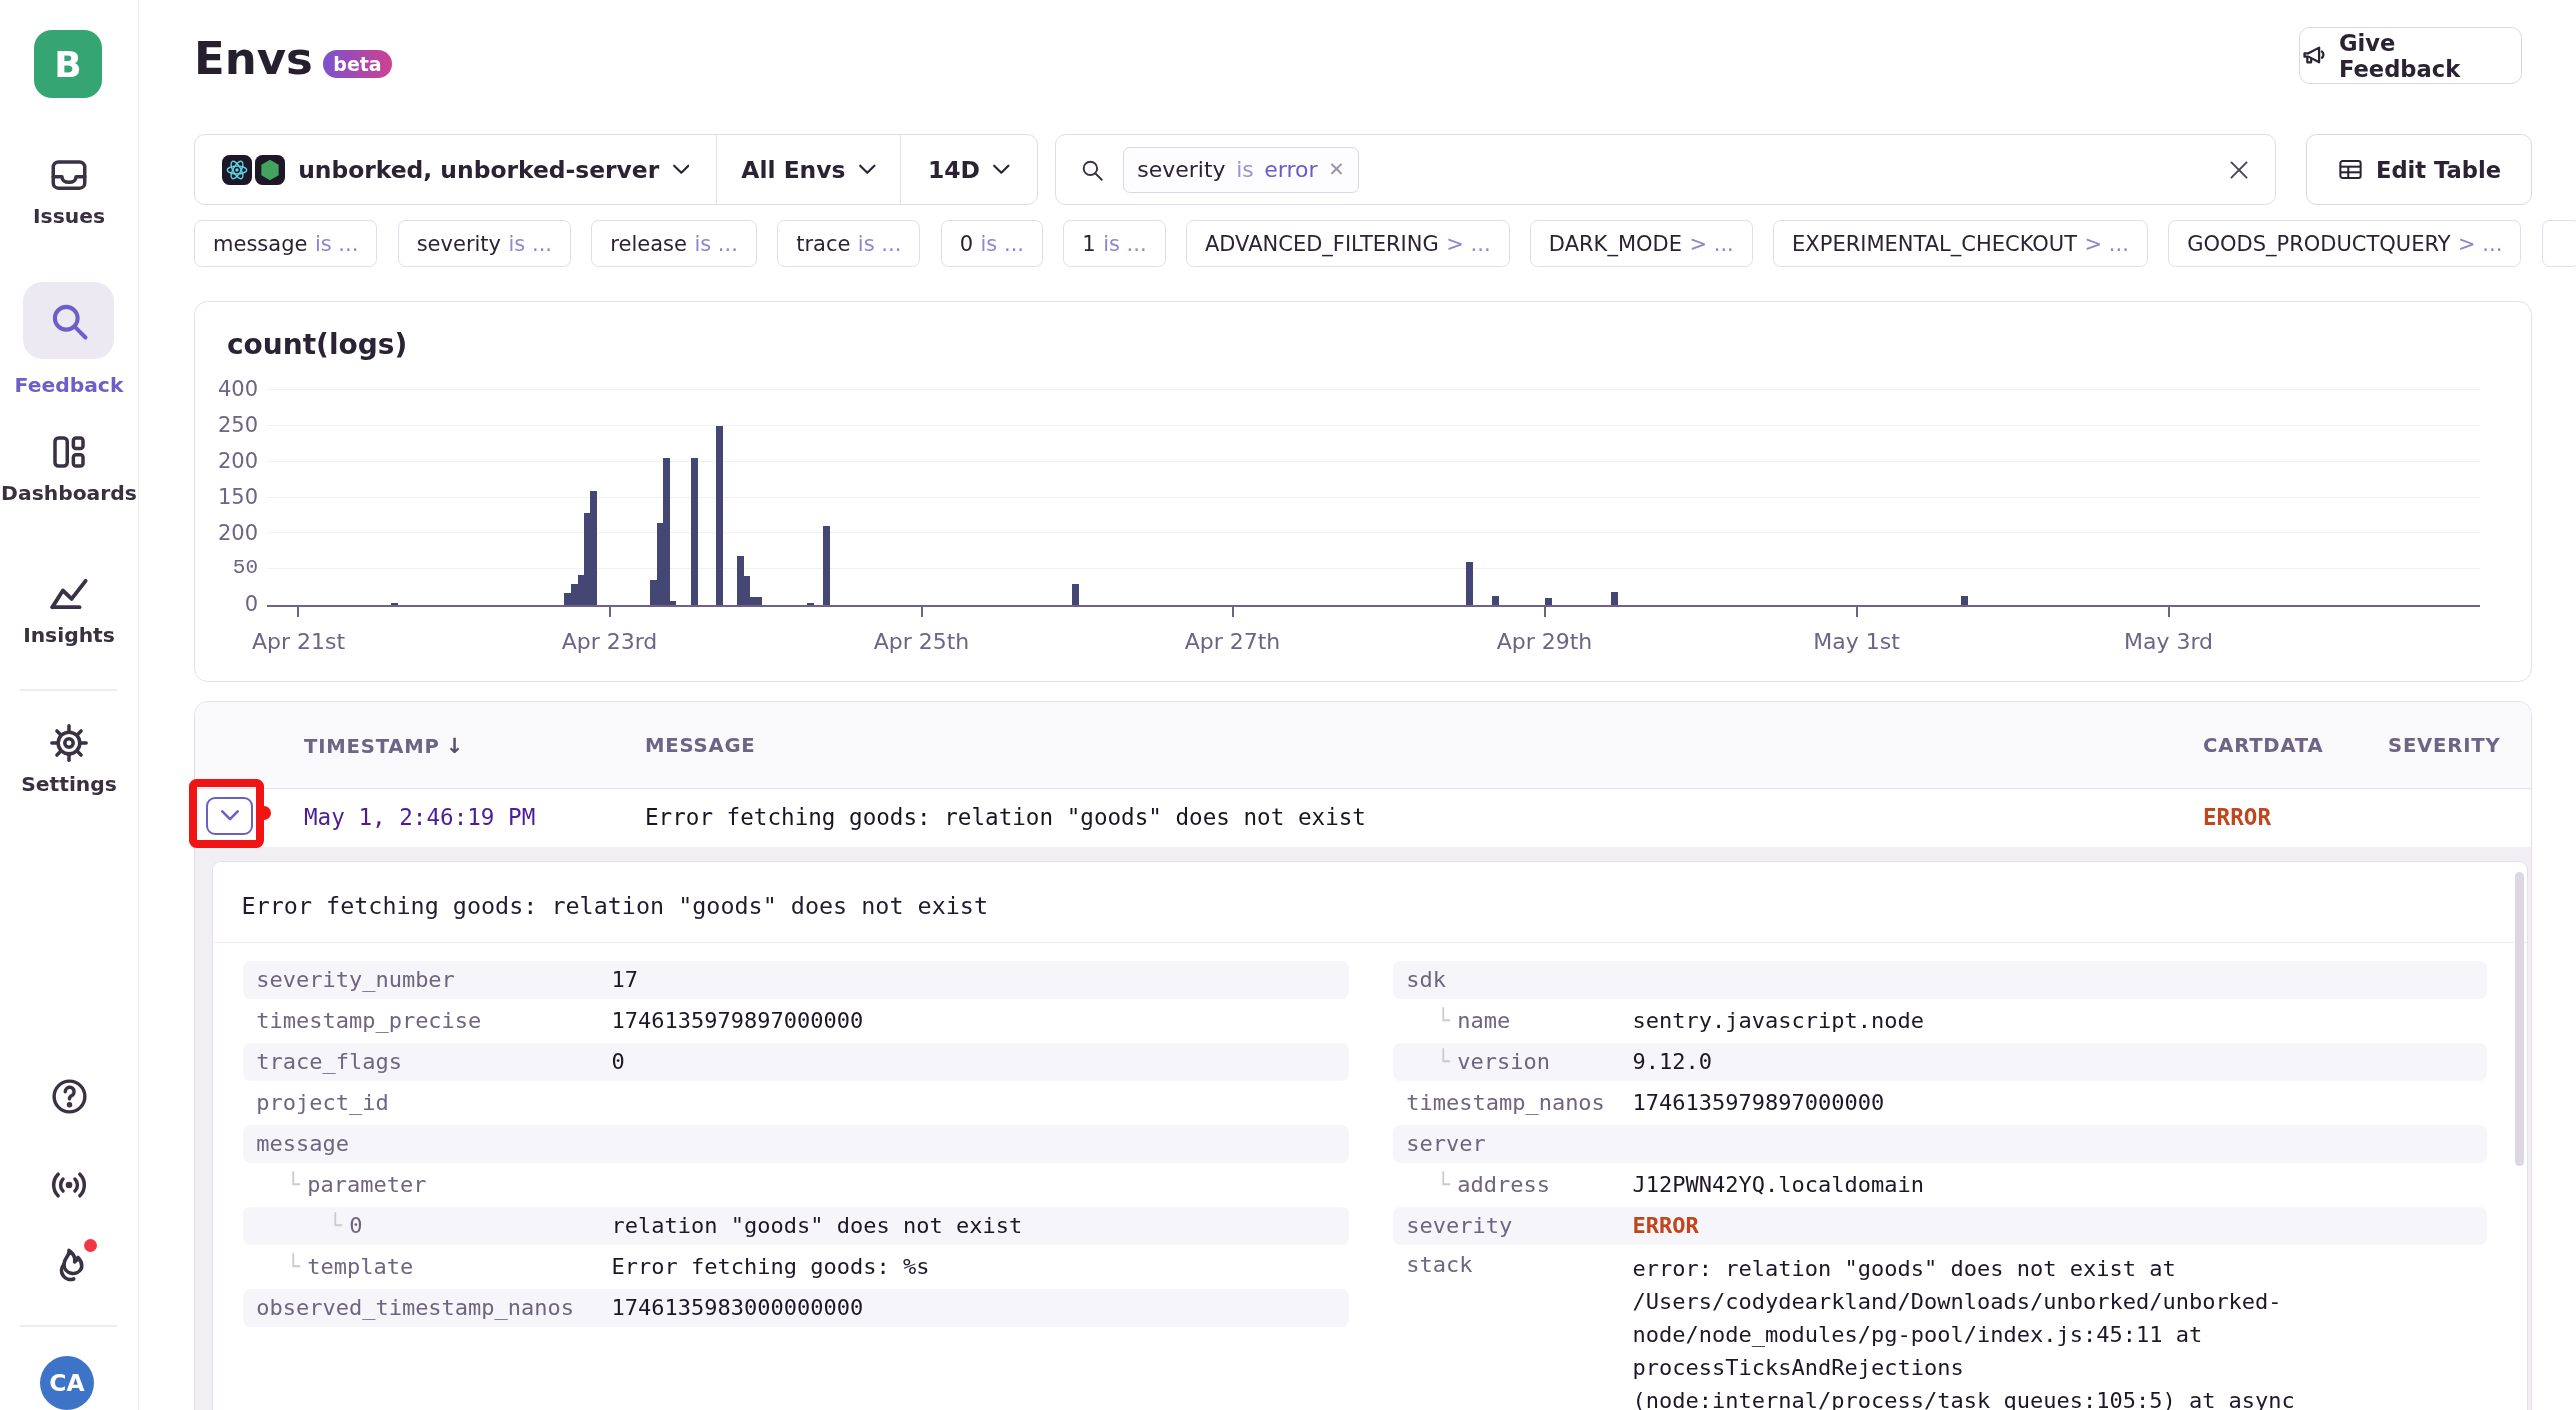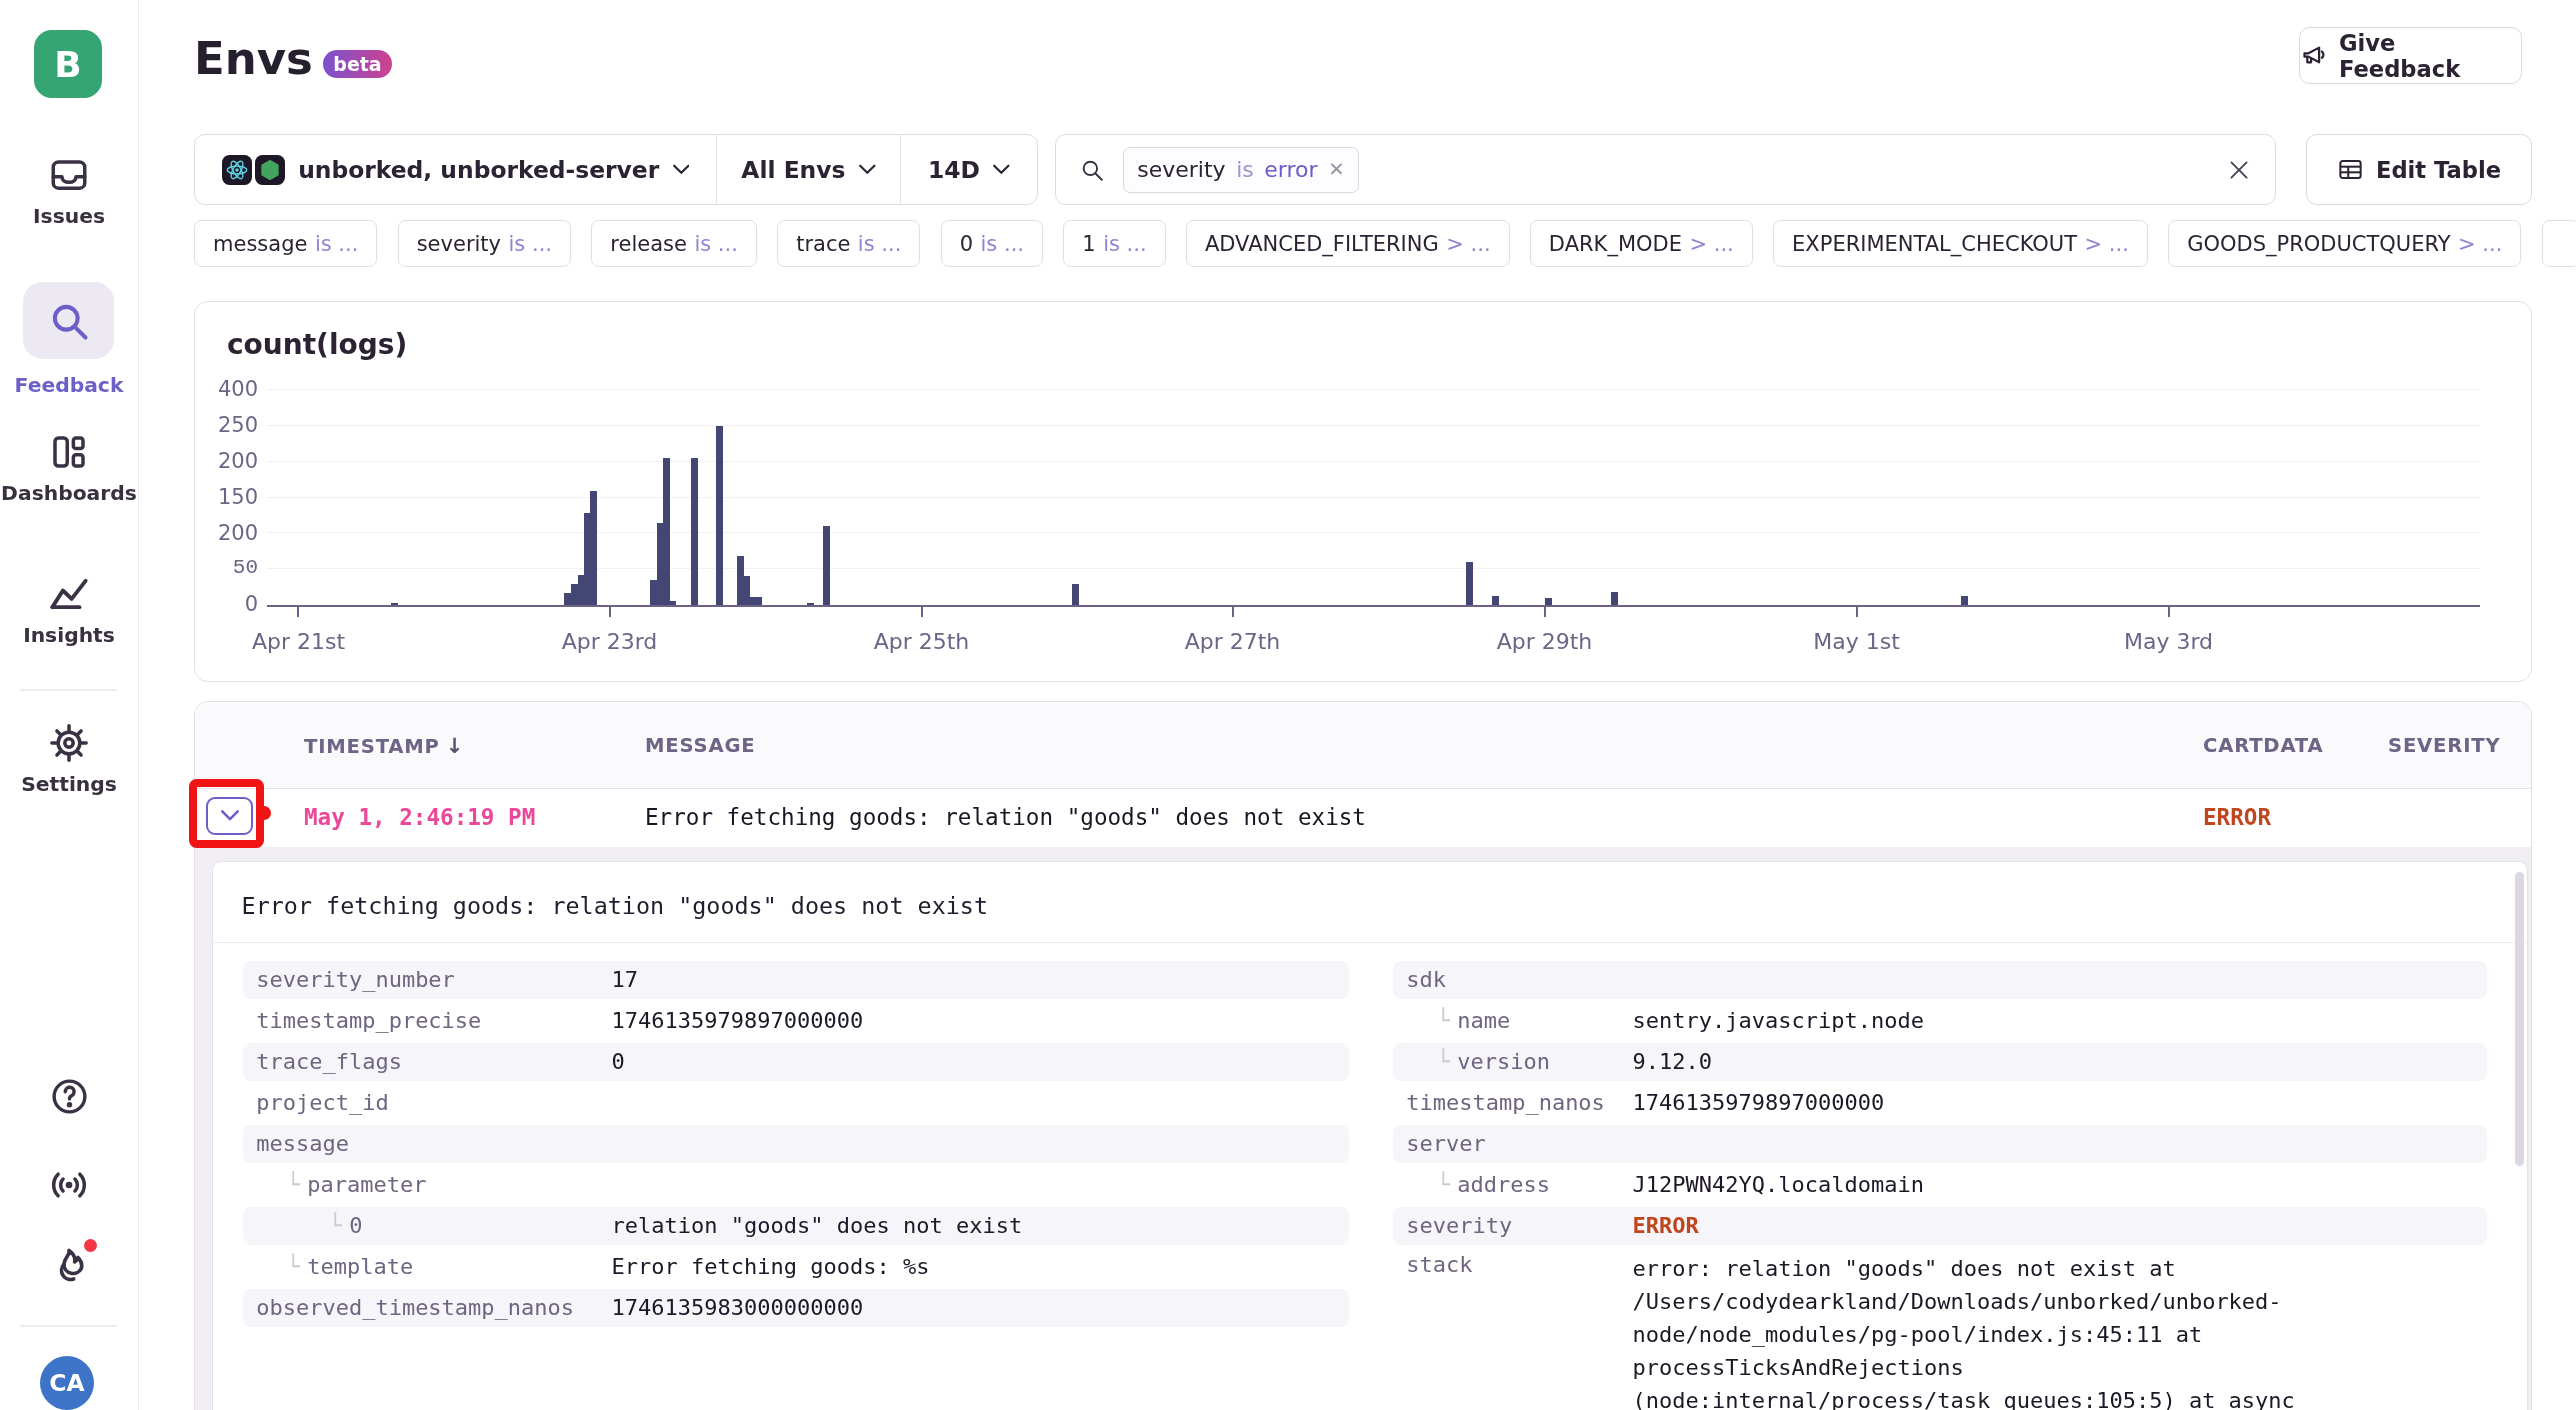--- a/index.html
+++ b/index.html
@@ -64,21 +64,21 @@
   .xtick{position:absolute;width:2.3px;height:11.3px;background:#6F6287;top:304px;}
   .xlab{position:absolute;width:151px;text-align:center;font-size:22px;color:#6E6486;top:327px;}
   
   .table-panel{position:absolute;left:194px;top:701px;width:2338px;height:710px;background:#fff;
         border:1.5px solid #E4DEEA;border-radius:13.6px 13.6px 0 0;box-sizing:border-box;overflow:hidden;}
   .thead{position:absolute;left:0;top:0;width:100%;height:87px;background:#FAF9FC;border-bottom:1.5px solid #E8E2EE;box-sizing:border-box;}
   .th{position:absolute;top:32px;font-size:19.6px;font-weight:700;letter-spacing:0.8px;color:#6E6486;}
   .sort-arrow{color:#584F6B;font-size:21px;margin-left:6px;}
   .trow{position:absolute;left:0;top:87px;width:100%;height:57px;background:#fff;}
   .td{position:absolute;top:15px;font-size:22.6px;}
-  .td-ts{color:#ec4899;font-weight:bold;} .td-msg{color:#1A1523;} .td-sev{color:#C0461E;font-weight:700;}
+  .td-ts{color:#4c1d95;} .td-msg{color:#1A1523;} .td-sev{color:#C0461E;font-weight:700;}
   .expand-btn{position:absolute;left:11.3px;top:7.5px;width:47px;height:38px;border:2.3px solid #6C5FC7;border-radius:9px;
         background:#fff;display:flex;align-items:center;justify-content:center;box-sizing:border-box;}
   .red-box{position:absolute;left:189px;top:779px;width:75px;height:69px;border:8.3px solid #F01414;border-radius:7.5px;box-sizing:border-box;}
   .red-dot{position:absolute;left:257px;top:806px;width:14.3px;height:14.3px;border-radius:50%;background:#F01414;}
   
   .detail-wrap{position:absolute;left:0;right:0;top:145px;bottom:0;background:#F1EFF4;}
   .detail-card{position:absolute;left:16.6px;right:3px;top:13.6px;bottom:0;background:#fff;border:1.5px solid #E6E0EC;
         border-bottom:none;border-radius:9px 9px 0 0;}
   .detail-title{position:absolute;left:29px;top:30px;font-size:23.4px;color:#221C2E;}
   .detail-divider{position:absolute;left:0;right:0;top:80px;height:1.5px;background:#EDEAF1;}

